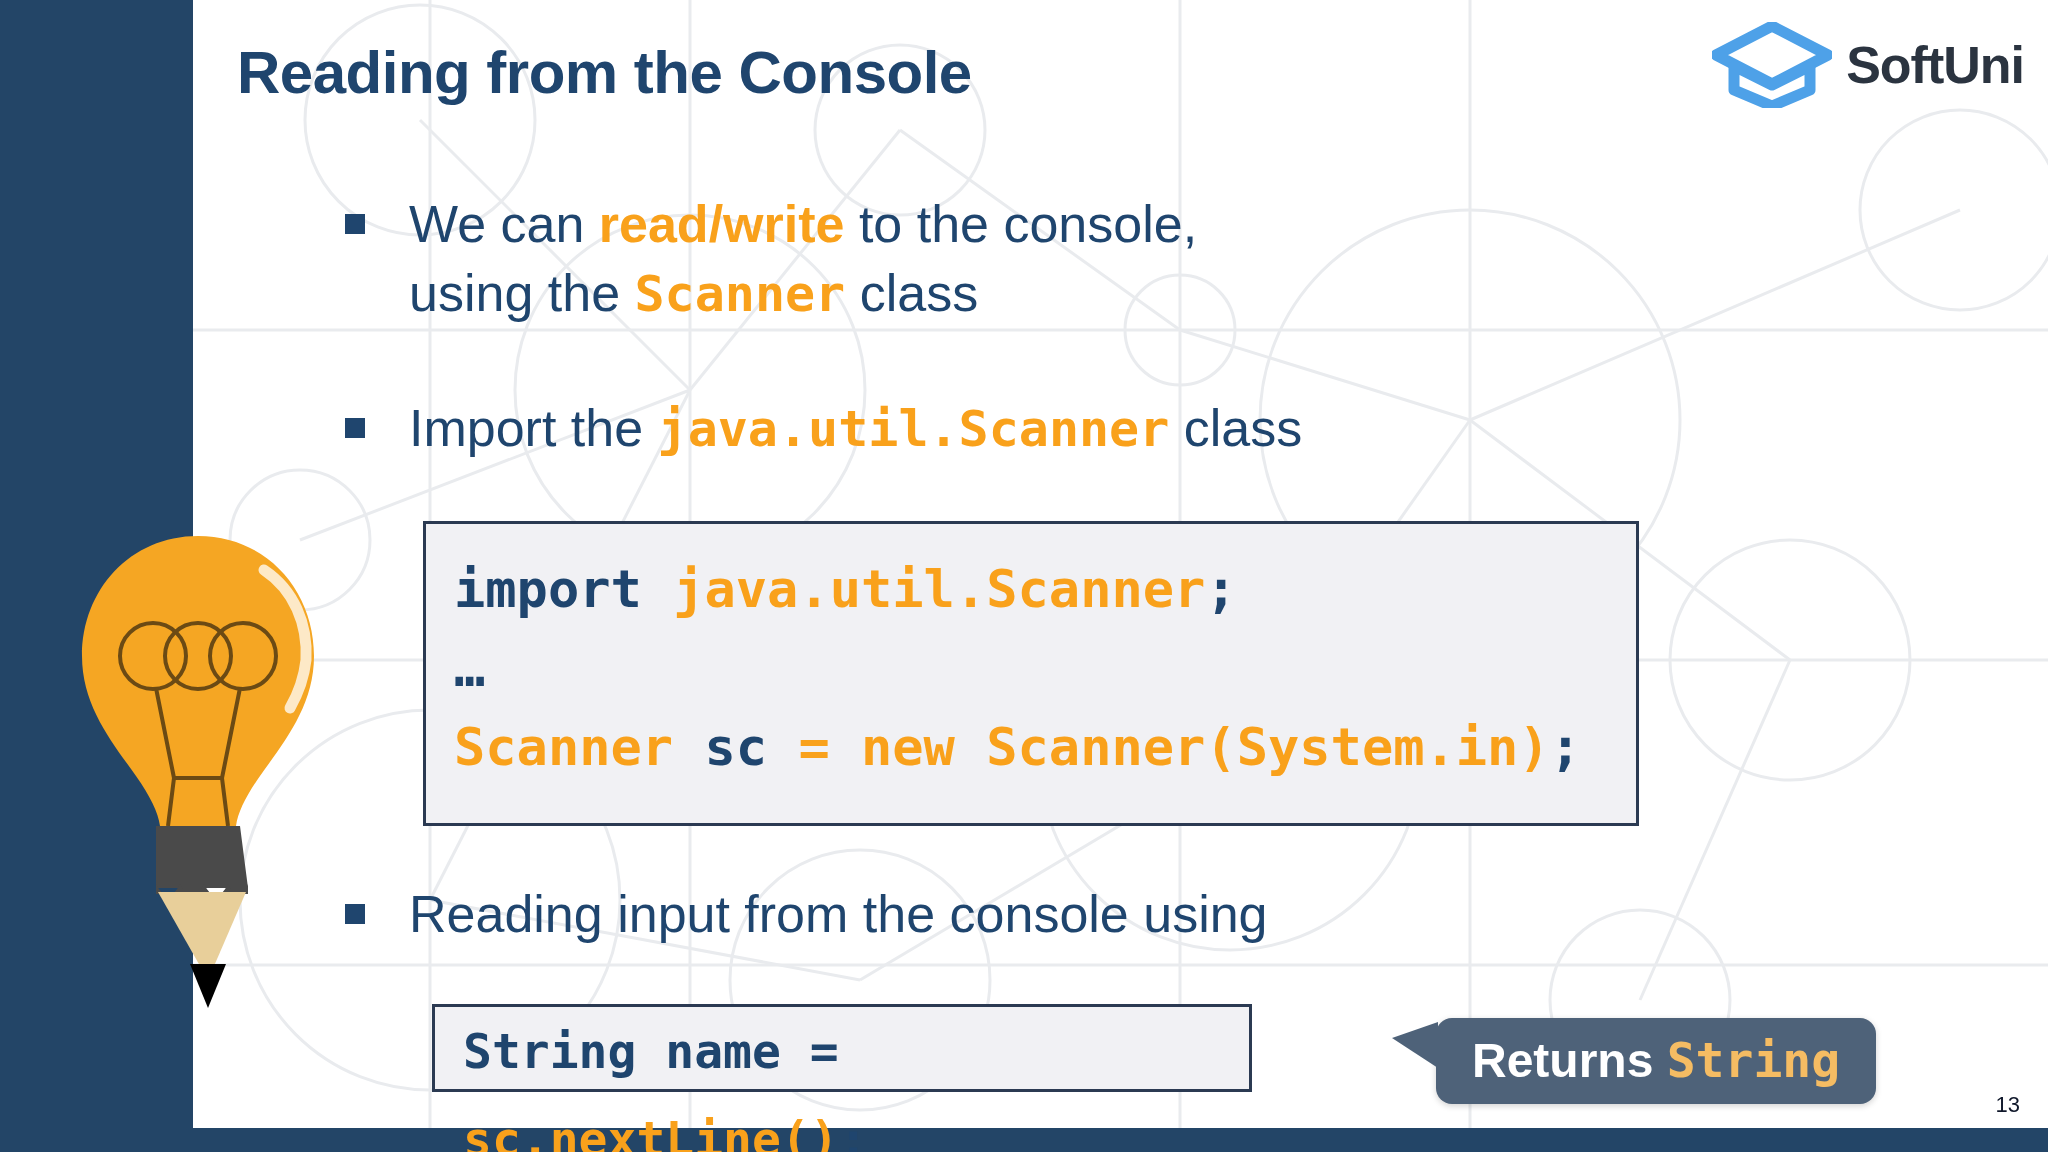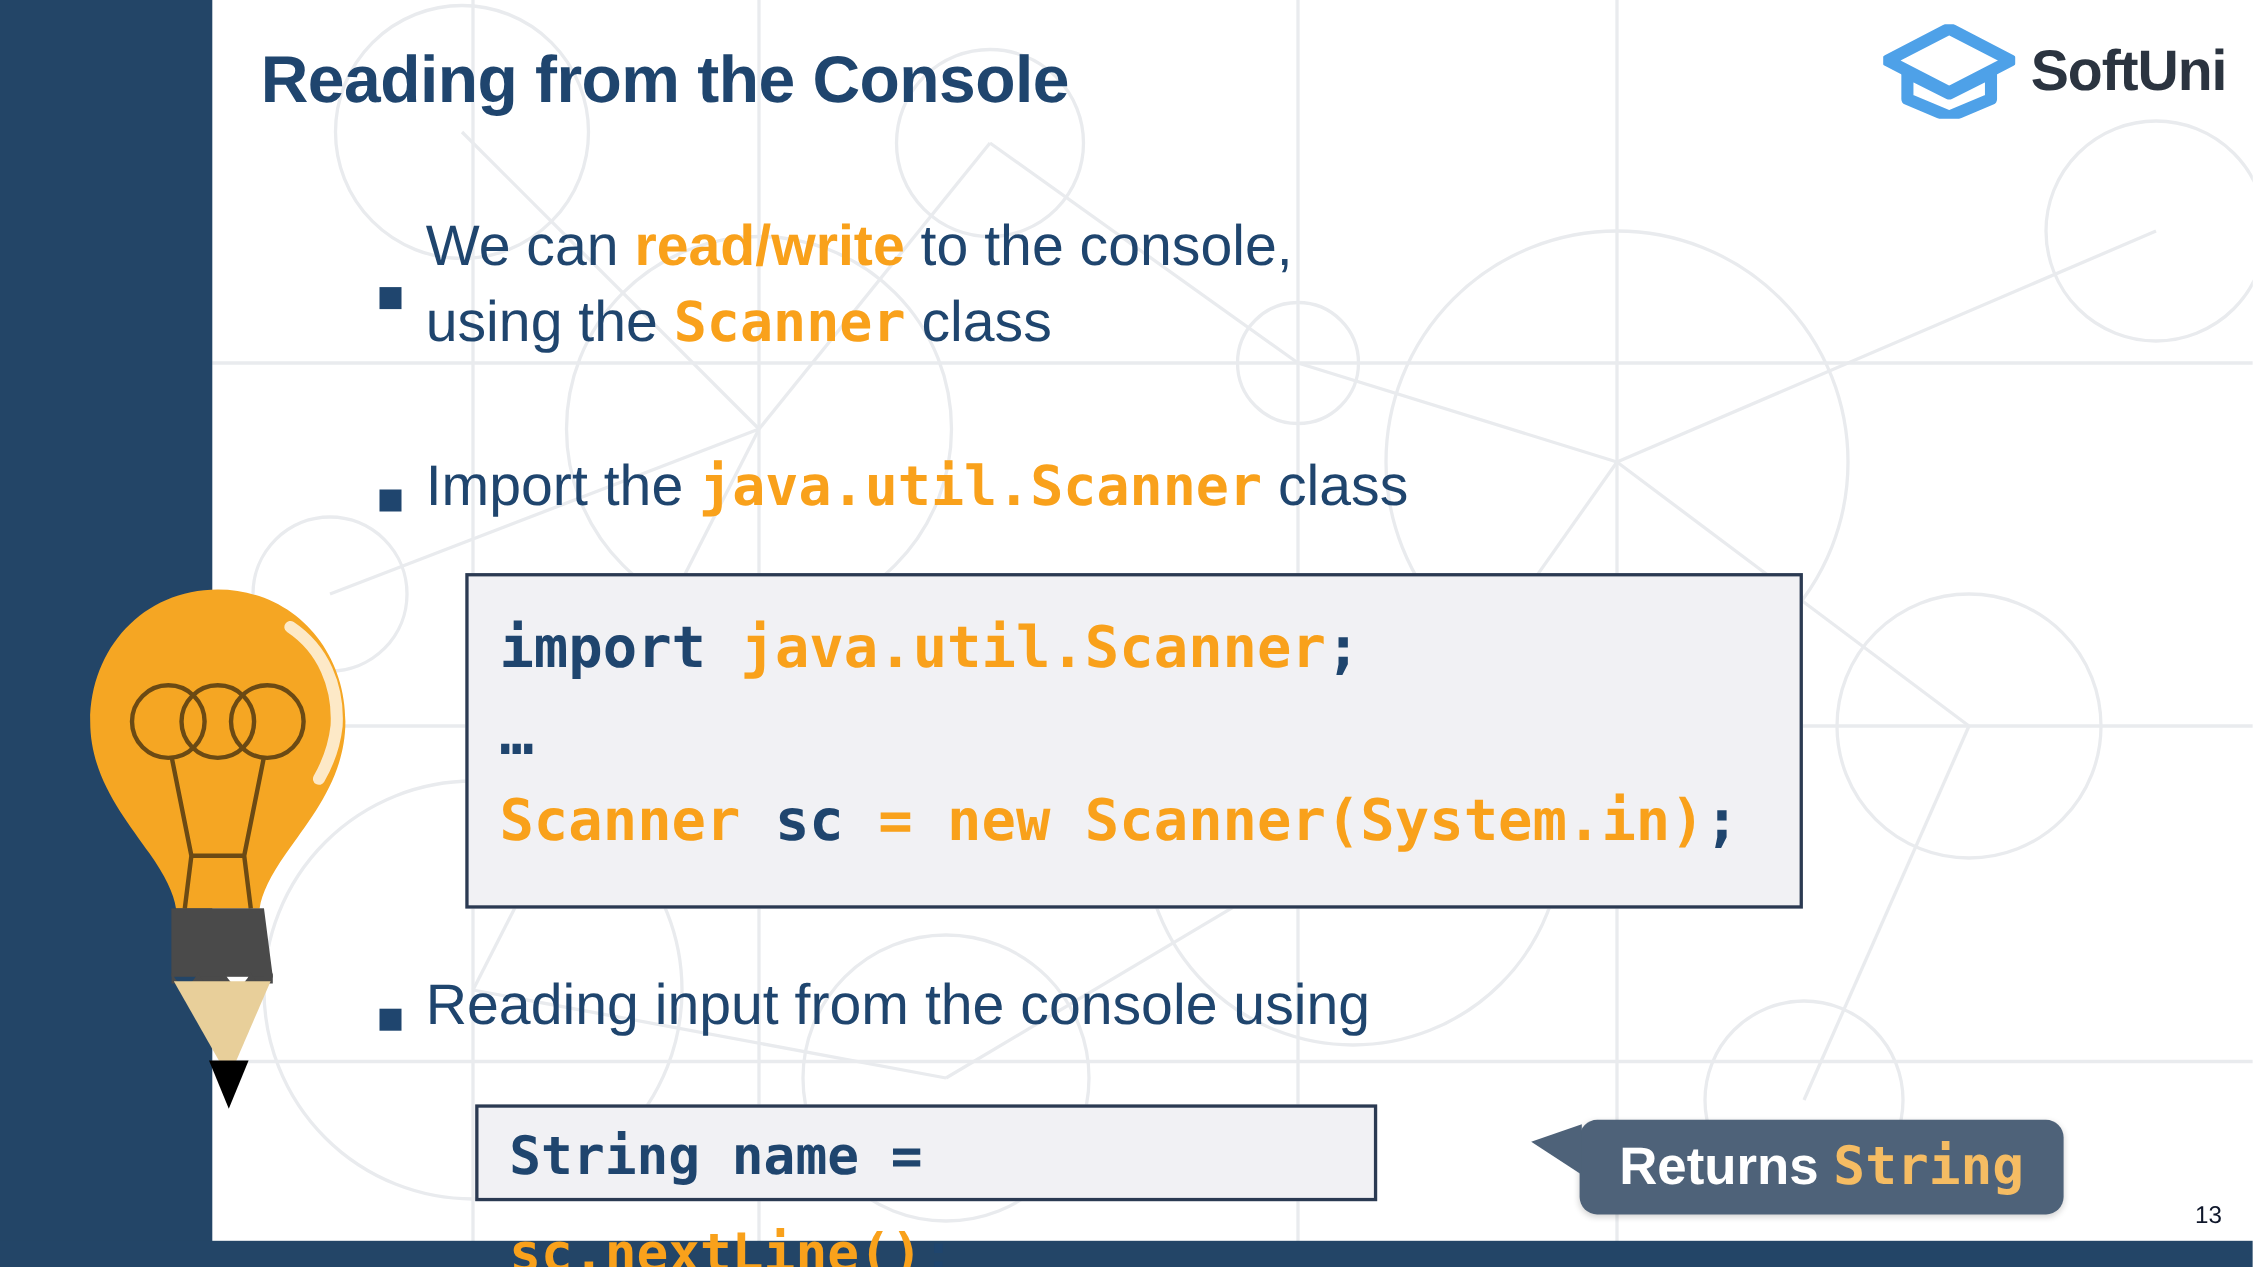--- a/index.html
+++ b/index.html
@@ -86,22 +86,23 @@
     font-size: 52px;
     font-weight: bold;
     color: #2b3440;
     letter-spacing: -1px;
   }
 
   
   .bullet-row {
     position: absolute;
     display: flex;
-    align-items: center;
-    z-index: 6;
+    align-items: flex-start;
+    z-index: 6;
+    gap: 22px;
   }
   .bullet-marker {
     width: 20px;
     height: 20px;
     background: #1f456e;
     margin-top: 24px;
     margin-right: 22px;
     flex: 0 0 auto;
   }
   .bullet-text {
@@ -115,21 +116,21 @@
     font-weight: bold;
   }
   .mono-hl {
     color: #f9a11b;
     font-weight: bold;
     font-family: "DejaVu Sans Mono", monospace;
     font-size: 50px;
   }
 
   #bullet-1 { left: 345px; top: 190px; }
-  #bullet-2 { left: 345px; top: 408px; }
+  #bullet-2 { left: 345px; top: 394px; }
   #bullet-3 { left: 345px; top: 880px; }
 
   
   .code-block {
     position: absolute;
     background: #f1f1f4;
     border: 3px solid #2b3a52;
     box-sizing: border-box;
     font-family: "DejaVu Sans Mono", monospace;
     font-weight: bold;

